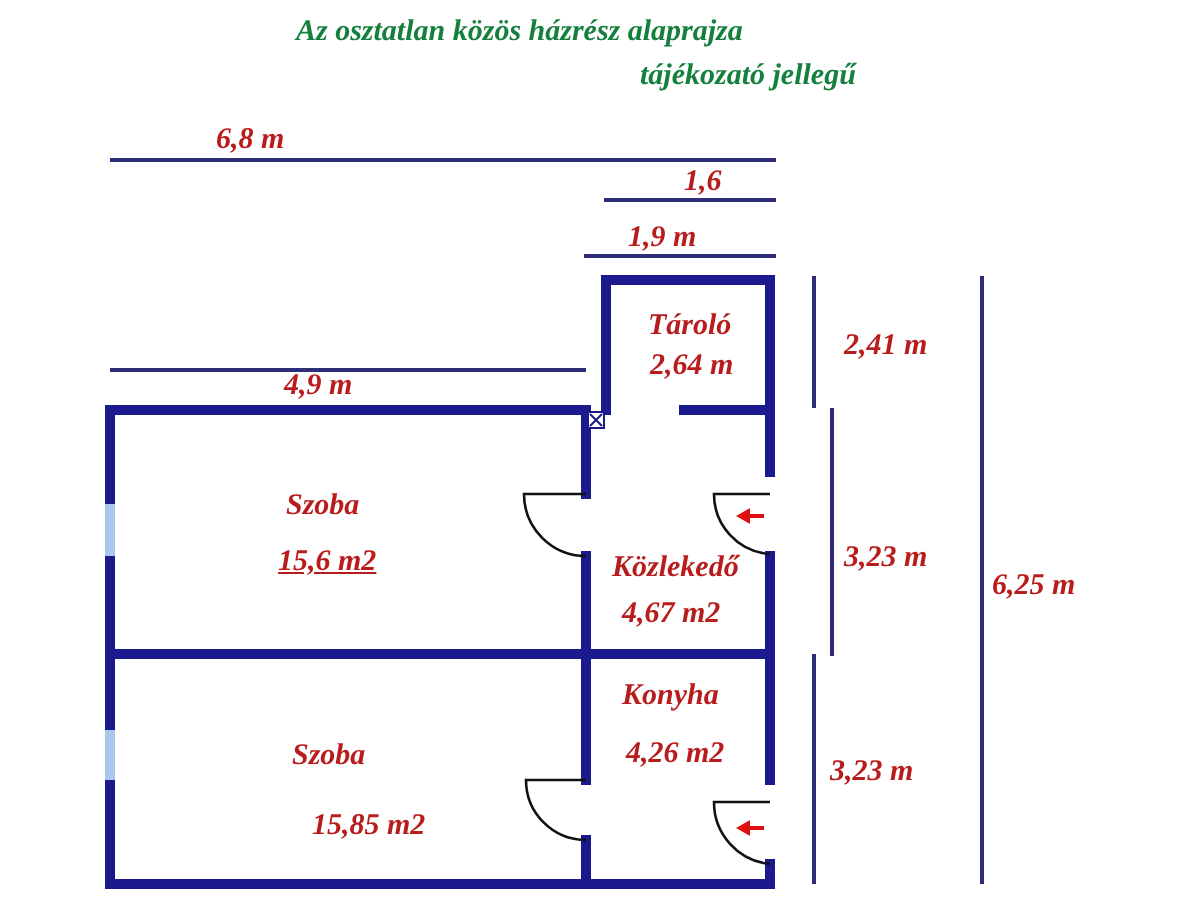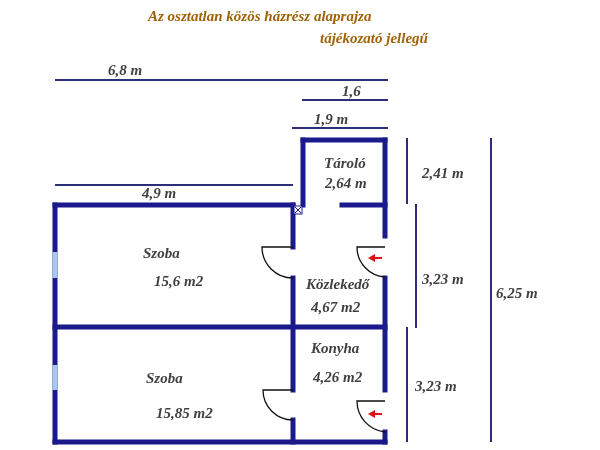--- a/index.html
+++ b/index.html
@@ -1,19 +1,19 @@
 <!DOCTYPE html>
 <html><head>
   <meta charset="utf-8">
   <style>
     html, body { margin: 0; padding: 0; background: #ffffff; }
     body { width: 600px; height: 450px; position: relative; overflow: hidden;
       font-family: "Liberation Serif", serif; }
-    .title { position: absolute; font-style: italic; font-weight: bold; font-size: 15px; color: #a16207; white-space: nowrap; }
-    .lbl { position: absolute; font-style: italic; font-weight: bold; font-size: 15px; color: #404040; white-space: nowrap; }
+    .title { position: absolute; font-style: italic; font-weight: bold; font-size: 15px; color: #15803d; white-space: nowrap; }
+    .lbl { position: absolute; font-style: italic; font-weight: bold; font-size: 15px; color: #b91c1c; white-space: nowrap; }
     svg.plan { position: absolute; left: 0; top: 0; }
   </style>
 </head>
 <body>
 
 <div class="title" style="left:148px; top:8px;">Az osztatlan közös házrész alaprajza</div>
 <div class="title" style="left:307px; top:30px;margin-left:13px;">tájékozató jellegű</div>
 
 <svg class="plan" width="600" height="450" viewBox="0 0 600 450">
 
@@ -85,21 +85,21 @@
 <div class="lbl" style="left:142px; top:185px;">4,9 m</div>
 <div class="lbl" style="left:422px; top:165px;">2,41 m</div>
 <div class="lbl" style="left:422px; top:271px;">3,23 m</div>
 <div class="lbl" style="left:415px; top:378px;">3,23 m</div>
 <div class="lbl" style="left:496px; top:285px;">6,25 m</div>
 
 <div class="lbl" style="left:324px; top:155px;">Tároló</div>
 <div class="lbl" style="left:325px; top:175px;">2,64 m</div>
 
 <div class="lbl" style="left:143px; top:245px;">Szoba</div>
-<div class="lbl" style="left:154px; top:273px;">15,6 m2</div>
+<div class="lbl" style="left:139px; top:273px;text-decoration:underline;">15,6 m2</div>
 
 <div class="lbl" style="left:306px; top:276px;">Közlekedő</div>
 <div class="lbl" style="left:311px; top:299px;">4,67 m2</div>
 
 <div class="lbl" style="left:146px; top:370px;">Szoba</div>
 <div class="lbl" style="left:156px; top:388px;margin-top:17px;">15,85 m2</div>
 
 <div class="lbl" style="left:311px; top:340px;text-align:center;">Konyha</div>
 <div class="lbl" style="left:313px; top:369px;">4,26 m2</div>
 

